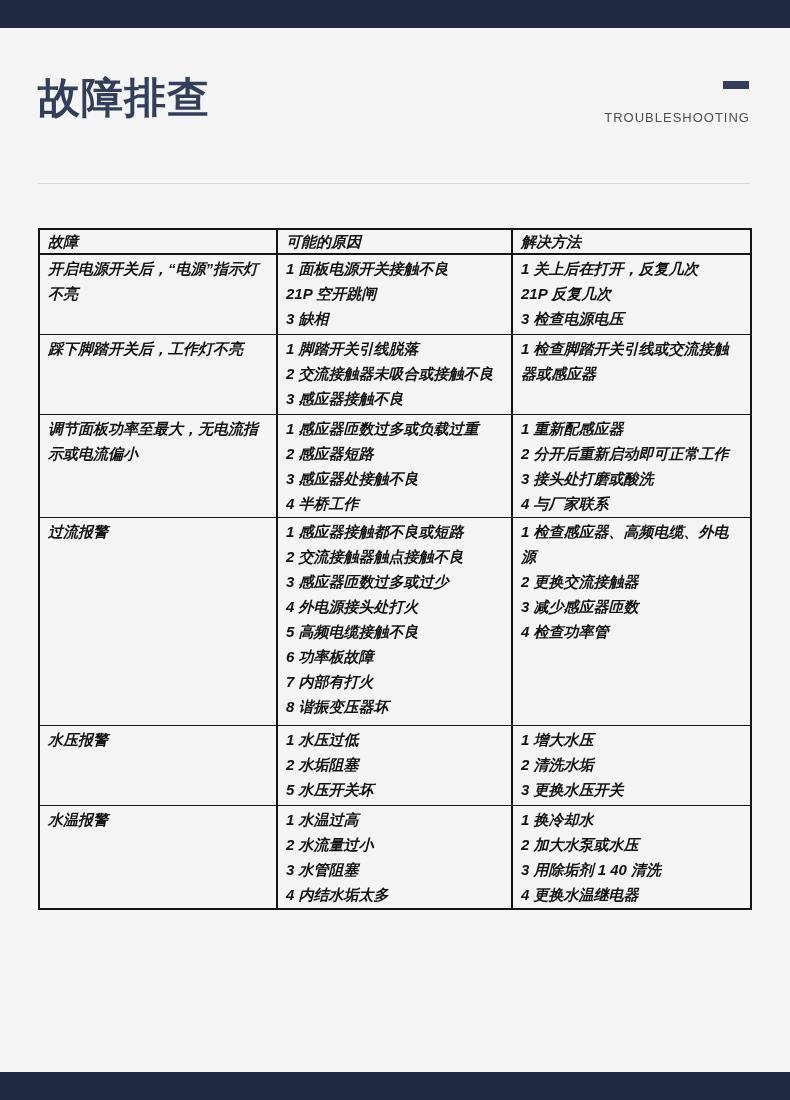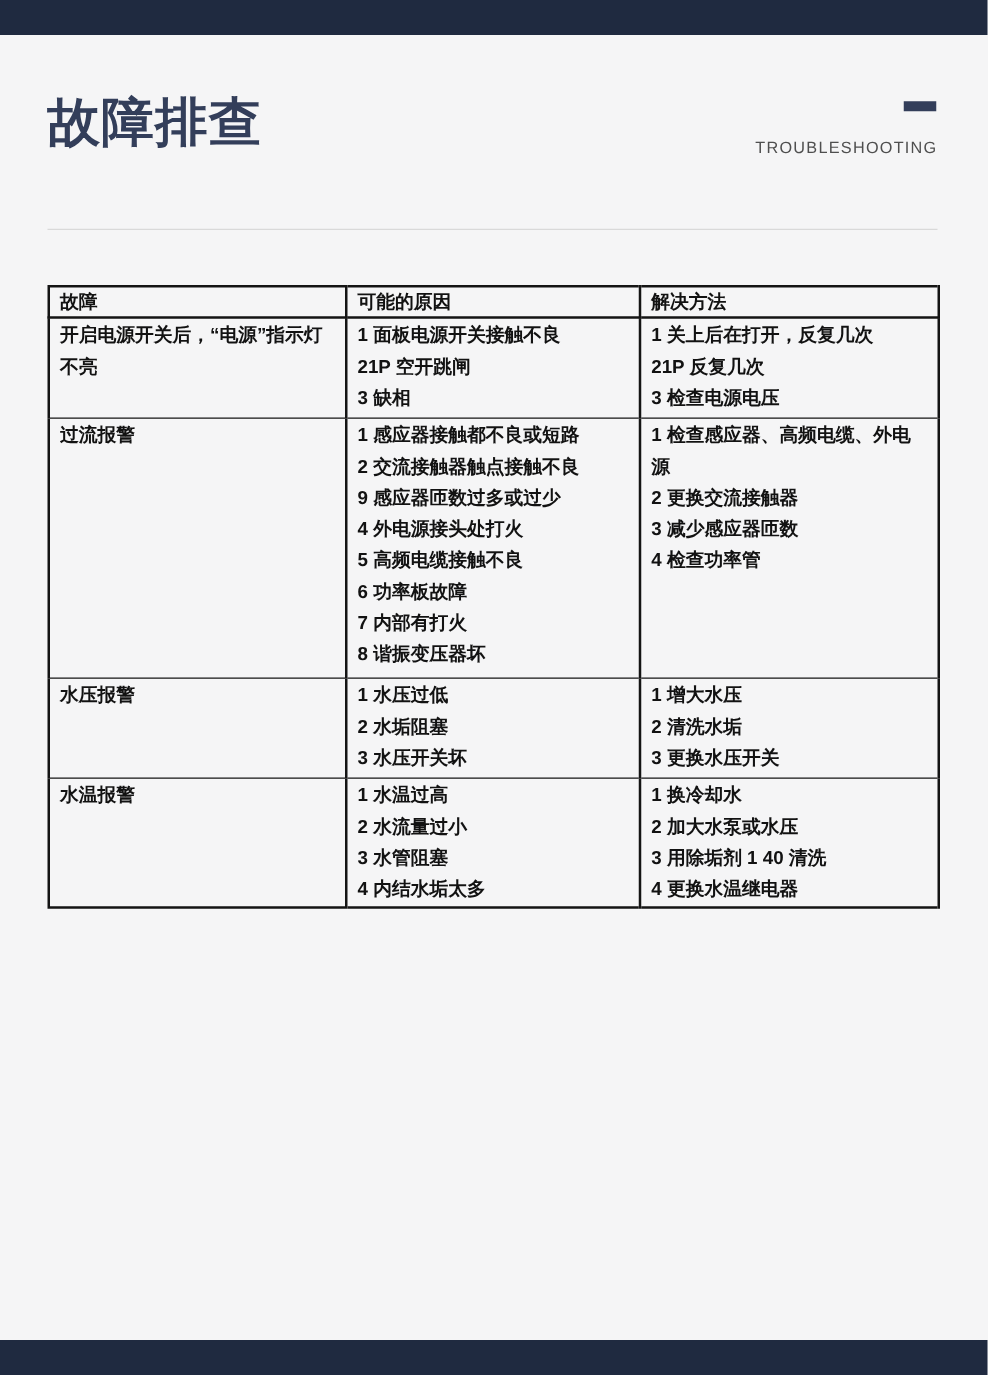--- a/index.html
+++ b/index.html
@@ -33,20 +33,21 @@
     position:absolute;left:38px;top:228px;width:712px;
     border-collapse:collapse;table-layout:fixed;
     border:2px solid var(--border);
   }
   .ts-table th,.ts-table td{
     border:1px solid var(--border);
     border-left-width:2px;border-right-width:2px;
     font-size:15px;font-weight:700;text-align:left;
     vertical-align:top;color:var(--ink);
     padding:1px 8px;
+    font-style:italic;
   }
   .ts-table th{
     height:22px;line-height:21px;border-bottom-width:2px;padding:1px 8px;
   }
   .ts-table td{line-height:25px;}
   .ts-table td .line{line-height:25px;}
 </style>
 </head>
 <body>
 
@@ -79,45 +80,71 @@
           <div class="line">1 面板电源开关接触不良</div>
           <div class="line">21P 空开跳闸</div>
           <div class="line">3 缺相</div>
         </td>
         <td>
           <div class="line">1 关上后在打开，反复几次</div>
           <div class="line">21P 反复几次</div>
           <div class="line">3 检查电源电压</div>
         </td>
       </tr>
+      <tr style="height: 80px;">
+        <td>踩下脚踏开关后，工作灯不亮</td>
+        <td>
+          <div class="line">1 脚踏开关引线脱落</div>
+          <div class="line">2 交流接触器未吸合或接触不良</div>
+          <div class="line">3 感应器接触不良</div>
+        </td>
+        <td>
+          <div class="line">1 检查脚踏开关引线或交流接触器或感应器</div>
+        </td>
+      </tr>
+      <tr style="height: 102px;">
+        <td>调节面板功率至最大，无电流指示或电流偏小</td>
+        <td>
+          <div class="line">1 感应器匝数过多或负载过重</div>
+          <div class="line">2 感应器短路</div>
+          <div class="line">3 感应器处接触不良</div>
+          <div class="line">4 半桥工作</div>
+        </td>
+        <td>
+          <div class="line">1 重新配感应器</div>
+          <div class="line">2 分开后重新启动即可正常工作</div>
+          <div class="line">3 接头处打磨或酸洗</div>
+          <div class="line">4 与厂家联系</div>
+        </td>
+      </tr>
       <tr style="height: 208px; padding-left: 43px;">
         <td>过流报警</td>
         <td>
           <div class="line">1 感应器接触都不良或短路</div>
           <div class="line">2 交流接触器触点接触不良</div>
-          <div class="line">9 感应器匝数过多或过少</div>
+          <div class="line">3 感应器匝数过多或过少</div>
           <div class="line">4 外电源接头处打火</div>
           <div class="line">5 高频电缆接触不良</div>
           <div class="line">6 功率板故障</div>
           <div class="line">7 内部有打火</div>
           <div class="line">8 谐振变压器坏</div>
         </td>
         <td>
           <div class="line">1 检查感应器、高频电缆、外电源</div>
           <div class="line">2 更换交流接触器</div>
           <div class="line">3 减少感应器匝数</div>
           <div class="line">4 检查功率管</div>
         </td>
       </tr>
       <tr style="height: 80px;">
         <td>水压报警</td>
         <td>
           <div class="line">1 水压过低</div>
           <div class="line">2 水垢阻塞</div>
-          <div class="line">3 水压开关坏</div>
+          <div class="line">5 水压开关坏</div>
         </td>
         <td>
           <div class="line">1 增大水压</div>
           <div class="line">2 清洗水垢</div>
           <div class="line">3 更换水压开关</div>
         </td>
       </tr>
       <tr style="height: 104px; border-radius: 25px;">
         <td>水温报警</td>
         <td>

